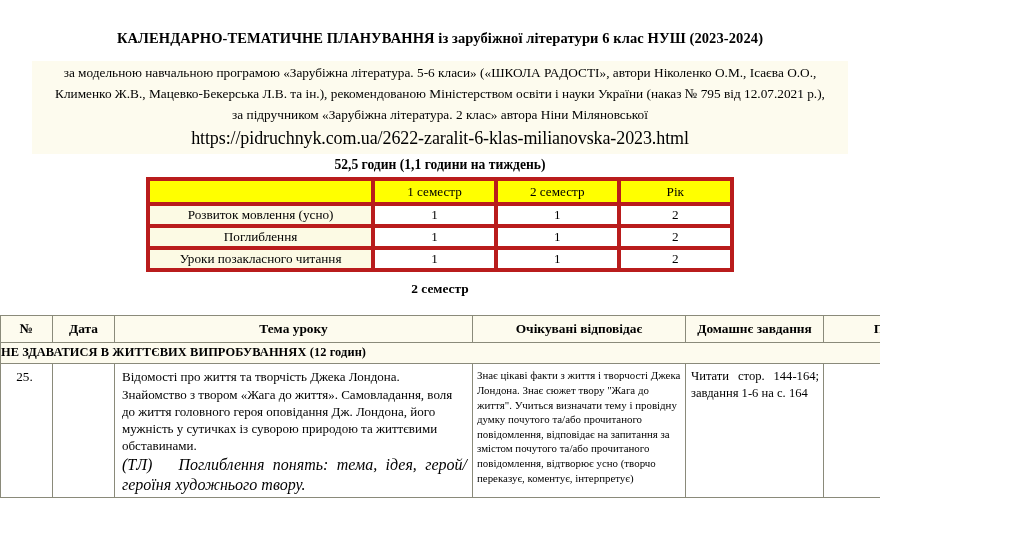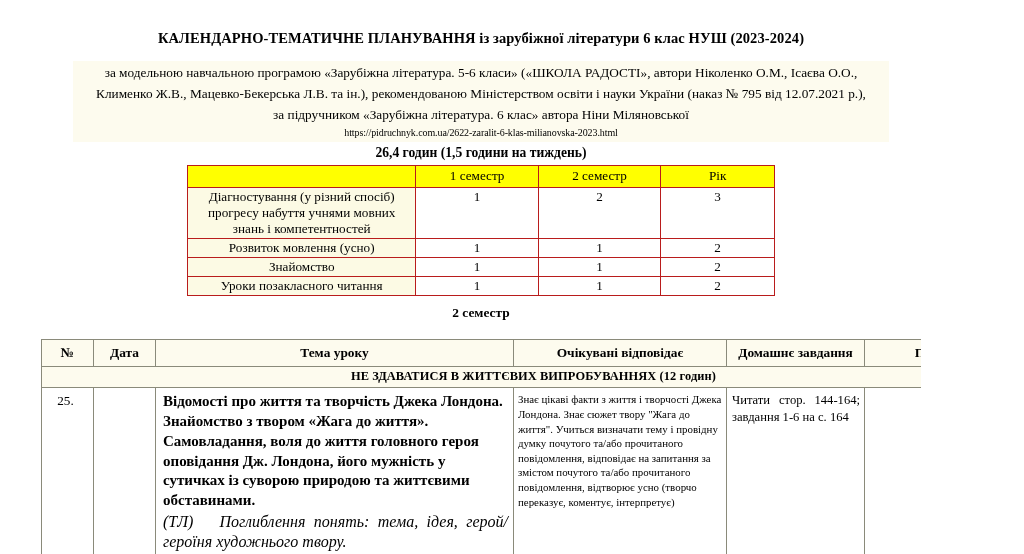--- a/index.html
+++ b/index.html
@@ -13,21 +13,20 @@
     overflow: hidden;
     font-family: "Liberation Serif", "DejaVu Serif", serif;
     color: #000000;
     -webkit-font-smoothing: antialiased;
   }
   .page {
     position: relative;
     width: 880px;
     height: 554px;
     overflow: hidden;
-    margin-left: 41px;
   }
 
   
   .doc-title {
     text-align: center;
     font-weight: bold;
     font-size: 14.5px;
     letter-spacing: 0.1px;
     margin: 0;
     padding: 30px 0 0 0;
@@ -39,21 +38,21 @@
     margin: 14px auto 0 auto;
     width: 816px;
     background: #fdfbee;
     text-align: center;
     font-size: 13.3px;
     line-height: 1.55;
     padding: 2px 0 1px 0;
   }
   .subtitle-block .line { white-space: nowrap; }
   .url-line {
-    font-size: 10px;
+    font-size: 18px;
     letter-spacing: -0.1px;
   }
 
   
   .hours-line {
     text-align: center;
     font-weight: bold;
     font-size: 13.6px;
     margin-top: 3px;
   }
@@ -62,21 +61,21 @@
   .summary-wrap {
     margin: 4px auto 0 auto;
     width: 588px;
   }
   table.summary {
     border-collapse: collapse;
     width: 588px;
     font-size: 13.2px;
   }
   table.summary th, table.summary td {
-    border: 1px solid #b91c1c;
+    border: 4px solid #b91c1c;
     padding: 1px 3px;
     line-height: 1.22;
   }
   table.summary thead th {
     background: #ffff00;
     text-align: center;
     font-weight: normal;
     height: 19px;
   }
   table.summary th.lbl {
@@ -126,41 +125,40 @@
   }
   .col-no    { width: 52px; }
   .col-date  { width: 62px; }
   .col-theme { width: 358px; }
   .col-res   { width: 213px; }
   .col-hw    { width: 138px; }
   .col-note  { width: 161px; }
 
   tr.section-row td {
     background: #fdfbee;
-    text-align: center;
     font-weight: bold;
     font-size: 12.4px;
     padding: 2px 0 3px 0;
     letter-spacing: 0.1px;
   }
 
   td.cell-no {
     text-align: center;
     font-size: 13.2px;
     padding: 5px 4px 0 0;
     background: #ffffff;
   }
   td.cell-date { background: #ffffff; }
   td.cell-theme {
     background: #ffffff;
     padding: 4px 5px 2px 7px;
   }
   .theme-main {
-    font-weight: bold;
-    font-size: 15px;
+    font-weight: normal;
+    font-size: 13px;
     line-height: 1.32;
   }
   .theme-tl {
     font-style: italic;
     font-size: 16px;
     line-height: 1.25;
     margin-top: 1px;
     text-align: justify;
   }
   .theme-tl .tl-tag { margin-right: 26px; }
@@ -190,52 +188,46 @@
   <div class="doc-title">КАЛЕНДАРНО-ТЕМАТИЧНЕ ПЛАНУВАННЯ із зарубіжної літератури 6 клас НУШ (2023-2024)</div>
 
   <div class="subtitle-block">
     <div class="line">
       <span>за модельною навчальною програмою «Зарубіжна література. 5-6 класи» («ШКОЛА РАДОСТІ», автори Ніколенко О.М., Ісаєва О.О.,</span>
     </div>
     <div class="line">
       <span>Клименко Ж.В., Мацевко-Бекерська Л.В. та ін.), рекомендованою Міністерством освіти і науки України (наказ № 795 від 12.07.2021 р.),</span>
     </div>
     <div class="line">
-      <span>за підручником «Зарубіжна література. 6 клас» автора Ніни Міляновської</span>
+      <span>за підручником «Зарубіжна література. 2 клас» автора Ніни Міляновської</span>
     </div>
     <div class="line url-line">https://pidruchnyk.com.ua/2622-zaralit-6-klas-milianovska-2023.html</div>
   </div>
 
-  <div class="hours-line">26,4 годин (1,5 години на тиждень)</div>
+  <div class="hours-line">52,5 годин (1,1 години на тиждень)</div>
 
   <div class="summary-wrap">
     <table class="summary">
       <thead>
         <tr>
           <th class="lbl" style="background:#ffff00;"></th>
           <th>1 семестр</th>
           <th>2 семестр</th>
           <th>Рік</th>
         </tr>
       </thead>
       <tbody>
         <tr>
-          <th class="lbl">Діагностування (у різний спосіб) прогресу набуття учнями мовних знань і компетентностей</th>
-          <td class="num">1</td>
-          <td class="num">2</td>
-          <td class="num last">3</td>
-        </tr>
-        <tr>
           <th class="lbl">Розвиток мовлення (усно)</th>
           <td class="num">1</td>
           <td class="num">1</td>
           <td class="num last">2</td>
         </tr>
         <tr>
-          <th class="lbl">Знайомство</th>
+          <th class="lbl">Поглиблення</th>
           <td class="num">1</td>
           <td class="num">1</td>
           <td class="num last">2</td>
         </tr>
         <tr>
           <th class="lbl">Уроки позакласного читання</th>
           <td class="num">1</td>
           <td class="num">1</td>
           <td class="num last">2</td>
         </tr>

